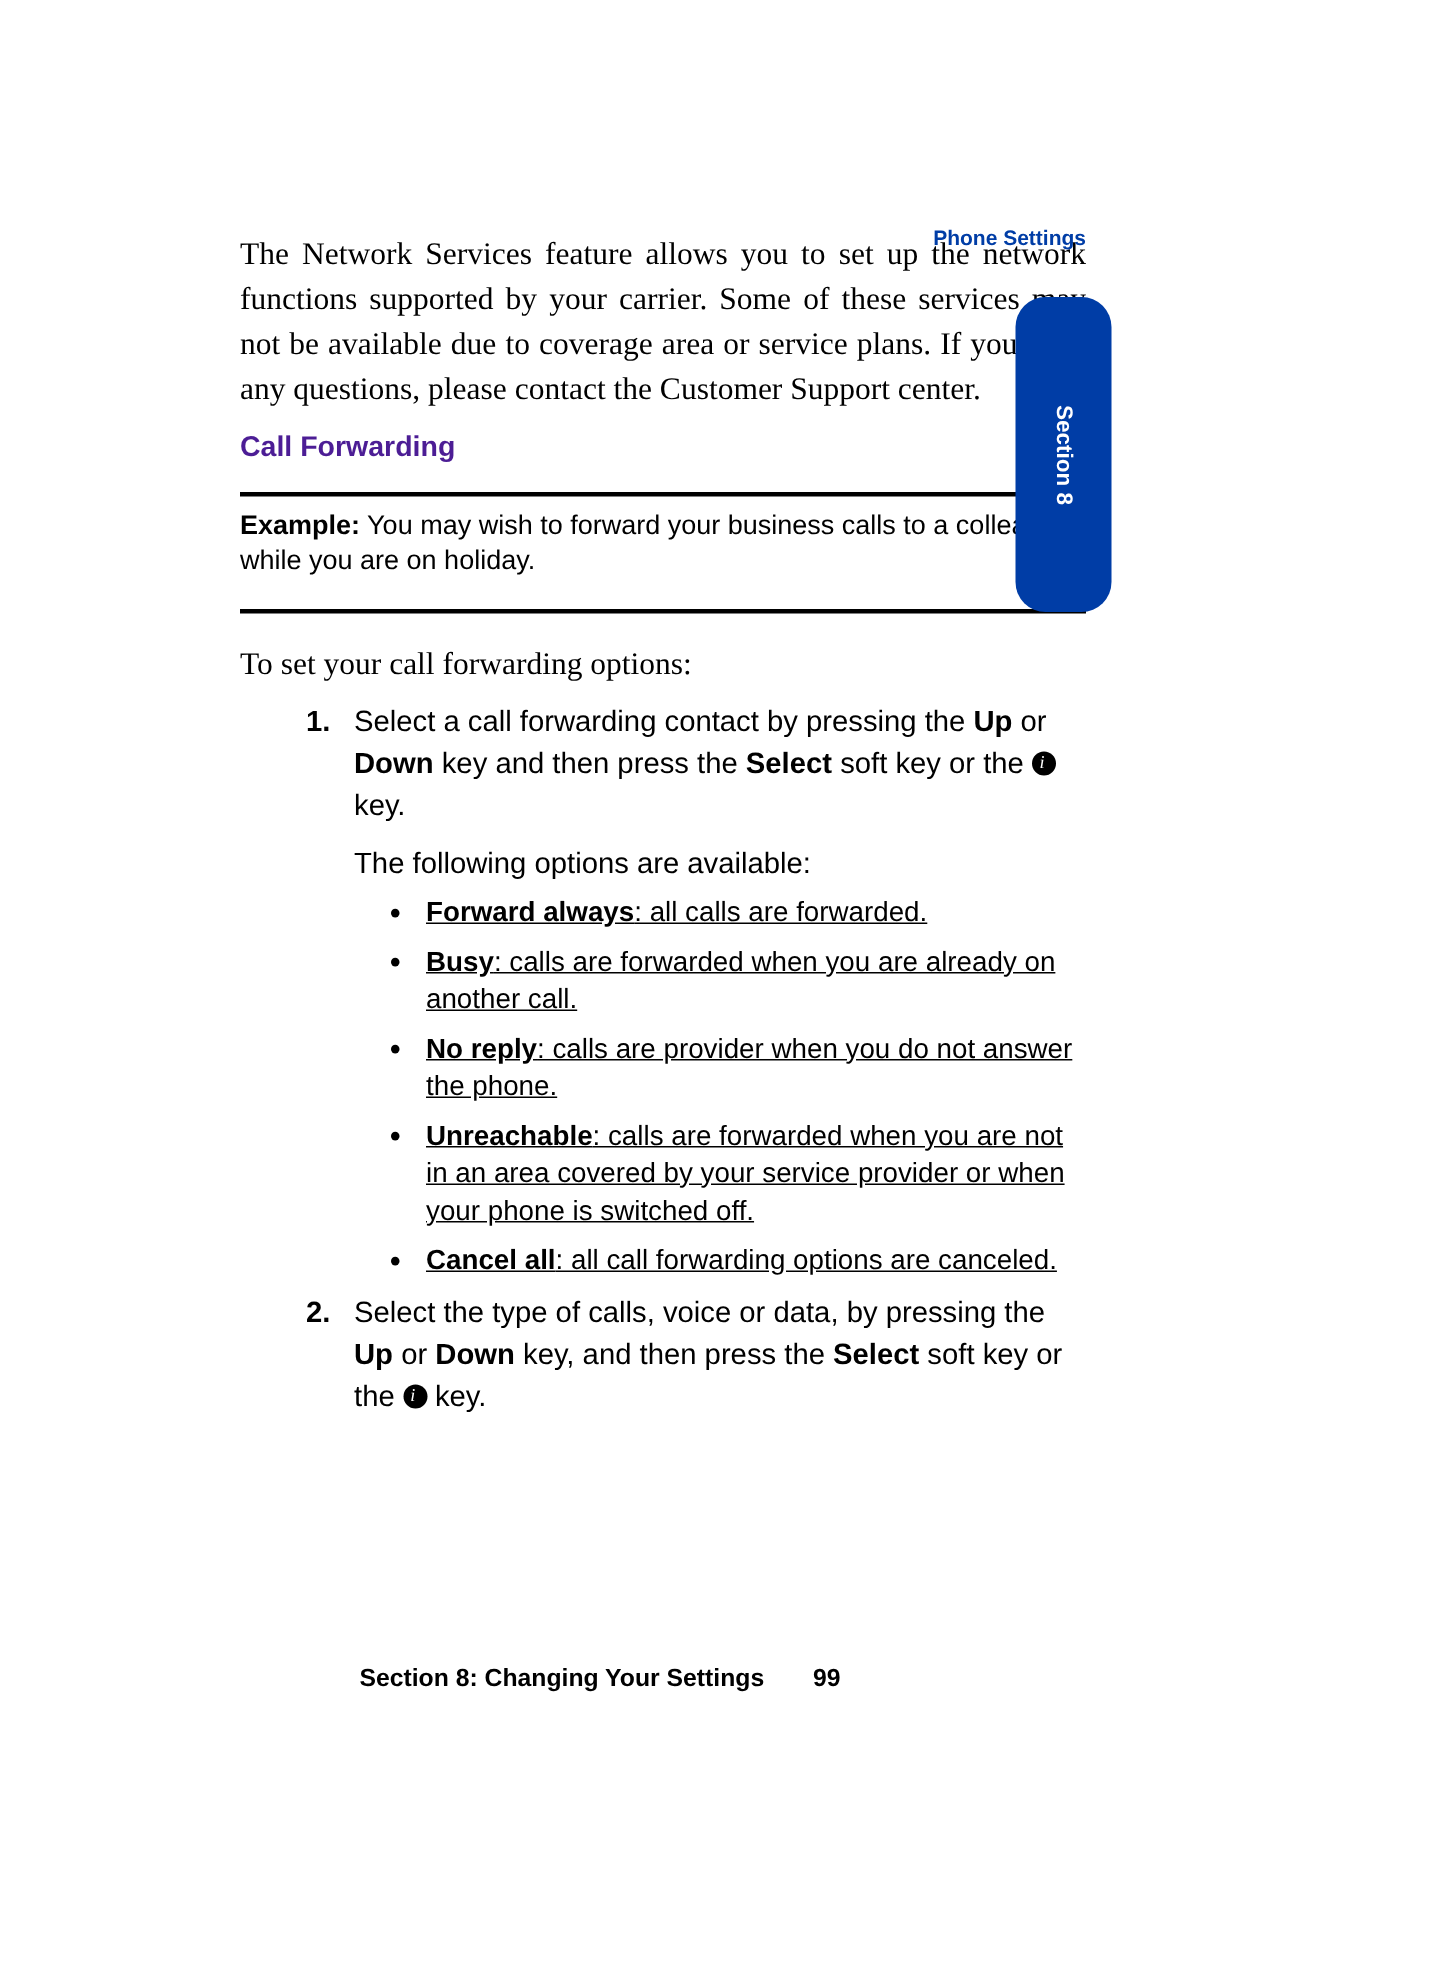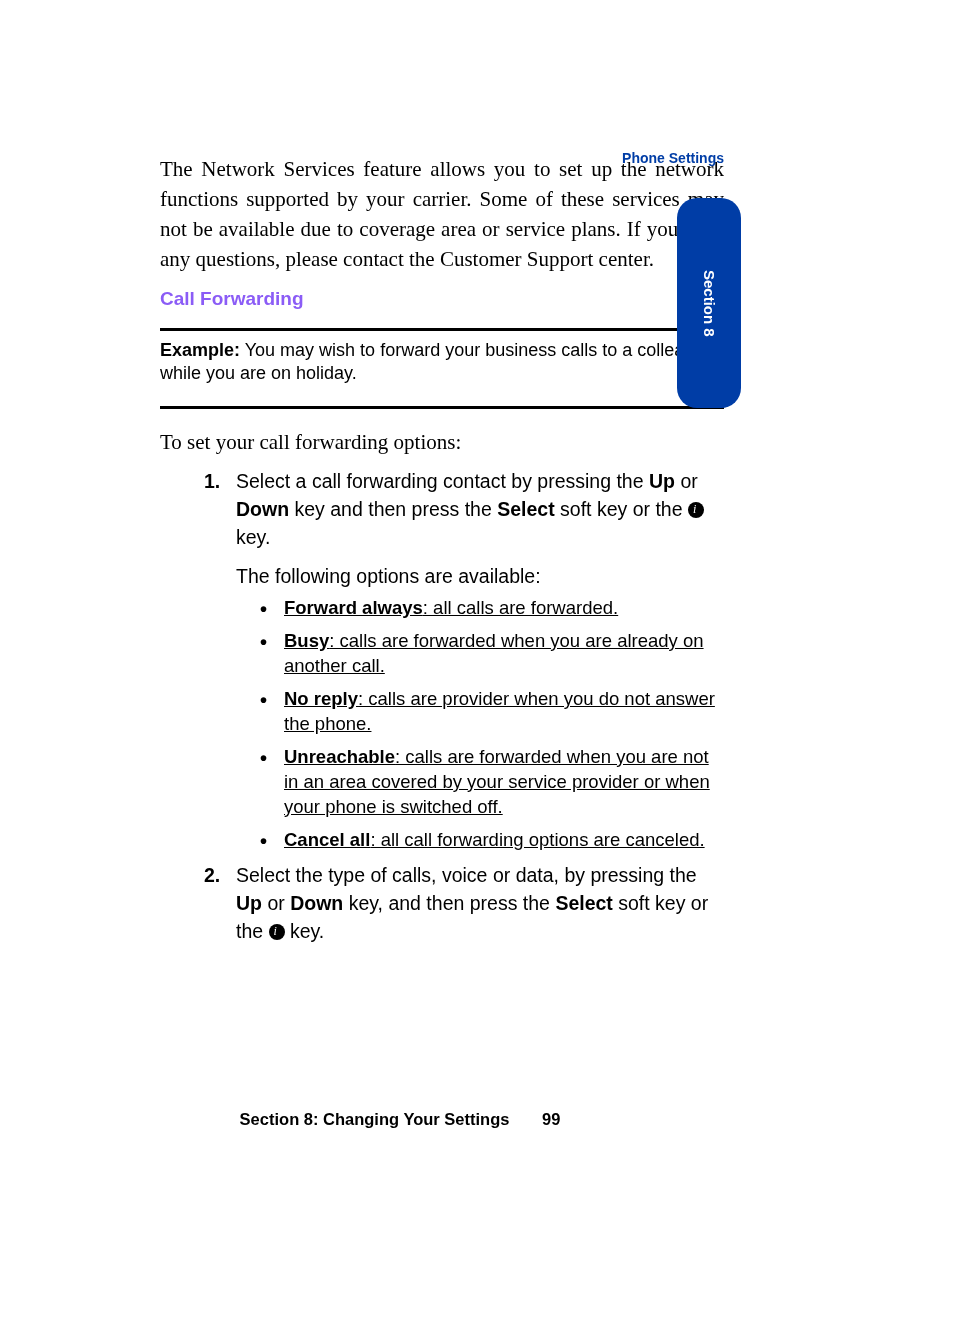--- a/index.html
+++ b/index.html
@@ -55,21 +55,21 @@
     margin: 48px 0 6px 0;
   }
   p.serif {
     font-family: "Palatino Linotype", Palatino, Georgia, serif;
     font-size: 21px;
     line-height: 1.43;
     margin: 4px 0 10px 0;
     text-align: justify;
   }
   h2.sub {
-    color: #8b5cf6;
+    color: #4c1d95;
     font-weight: bold;
     font-size: 19px;
     margin: 14px 0 6px 0;
   }
   .example-box {
     border-top: 3px solid #000;
     border-bottom: 3px solid #000;
     padding: 8px 0 20px 0;
     margin: 18px 0 18px 0;
     font-family: Arial, Helvetica, sans-serif;

